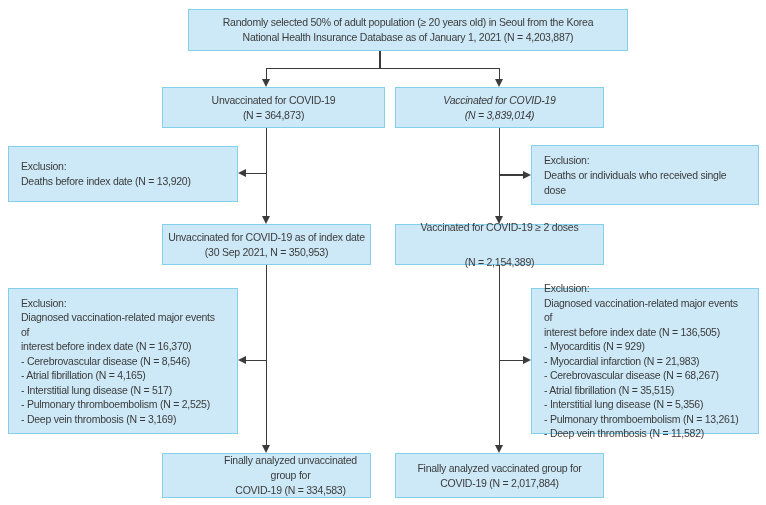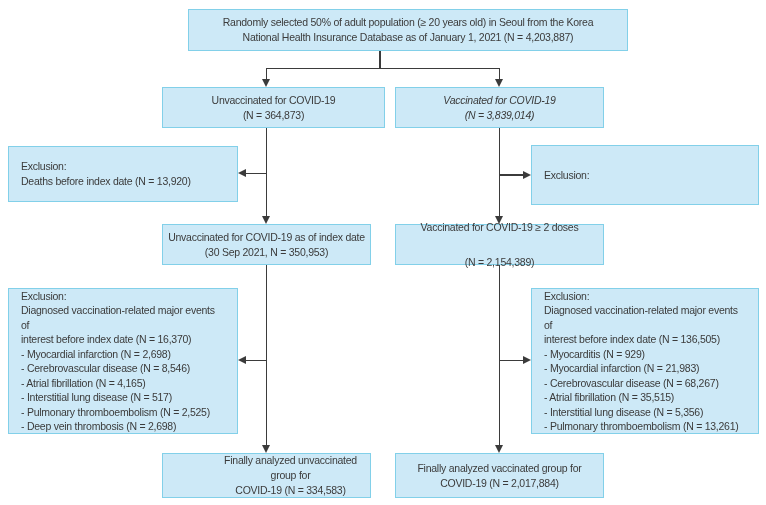--- a/index.html
+++ b/index.html
@@ -81,52 +81,53 @@
     <div>Vaccinated for COVID-19</div>
     <div>(N = 3,839,014)</div>
   </div>
 
   <div class="box leftalign" style="left:8px; top:146px; width:230px; height:56px;">
     <div>Exclusion:</div>
     <div>Deaths before index date (N = 13,920)</div>
   </div>
   <div class="box leftalign" style="left:531px; top:145px; width:228px; height:60px;">
     <div>Exclusion:</div>
+    <div>Deaths or individuals who received single dose</div>
   </div>
 
   <div class="box center" style="left:162px; top:224px; width:209px; height:41px;">
     <div>Unvaccinated for COVID-19 as of index date</div>
     <div>(30 Sep 2021, N = 350,953)</div>
   </div>
   <div class="box center" style="left:395px; top:224px; width:209px; height:41px;gap:20px;">
     <div>Vaccinated for COVID-19 ≥ 2 doses</div>
     <div>(N = 2,154,389)</div>
   </div>
 
   <div class="box leftalign dense" style="left:8px; top:288px; width:230px; height:146px;">
     <div>Exclusion:</div>
     <div>Diagnosed vaccination-related major events of</div>
     <div>interest before index date (N = 16,370)</div>
-    <div>- Myocardial infarction (N = 2,698)</div>
     <div>- Cerebrovascular disease (N = 8,546)</div>
     <div>- Atrial fibrillation (N = 4,165)</div>
     <div>- Interstitial lung disease (N = 517)</div>
     <div>- Pulmonary thromboembolism (N = 2,525)</div>
-    <div>- Deep vein thrombosis (N = 2,698)</div>
+    <div>- Deep vein thrombosis (N = 3,169)</div>
   </div>
   <div class="box leftalign dense" style="left:531px; top:288px; width:228px; height:146px;">
     <div>Exclusion:</div>
     <div>Diagnosed vaccination-related major events of</div>
     <div>interest before index date (N = 136,505)</div>
     <div>- Myocarditis (N = 929)</div>
     <div>- Myocardial infarction (N = 21,983)</div>
     <div>- Cerebrovascular disease (N = 68,267)</div>
     <div>- Atrial fibrillation (N = 35,515)</div>
     <div>- Interstitial lung disease (N = 5,356)</div>
     <div>- Pulmonary thromboembolism (N = 13,261)</div>
+    <div>- Deep vein thrombosis (N = 11,582)</div>
   </div>
 
   <div class="box center" style="left:162px; top:453px; width:209px; height:45px;padding-left:48px;">
     <div>Finally analyzed unvaccinated group for</div>
     <div>COVID-19 (N = 334,583)</div>
   </div>
   <div class="box center" style="left:395px; top:453px; width:209px; height:45px;">
     <div>Finally analyzed vaccinated group for</div>
     <div>COVID-19 (N = 2,017,884)</div>
   </div>

